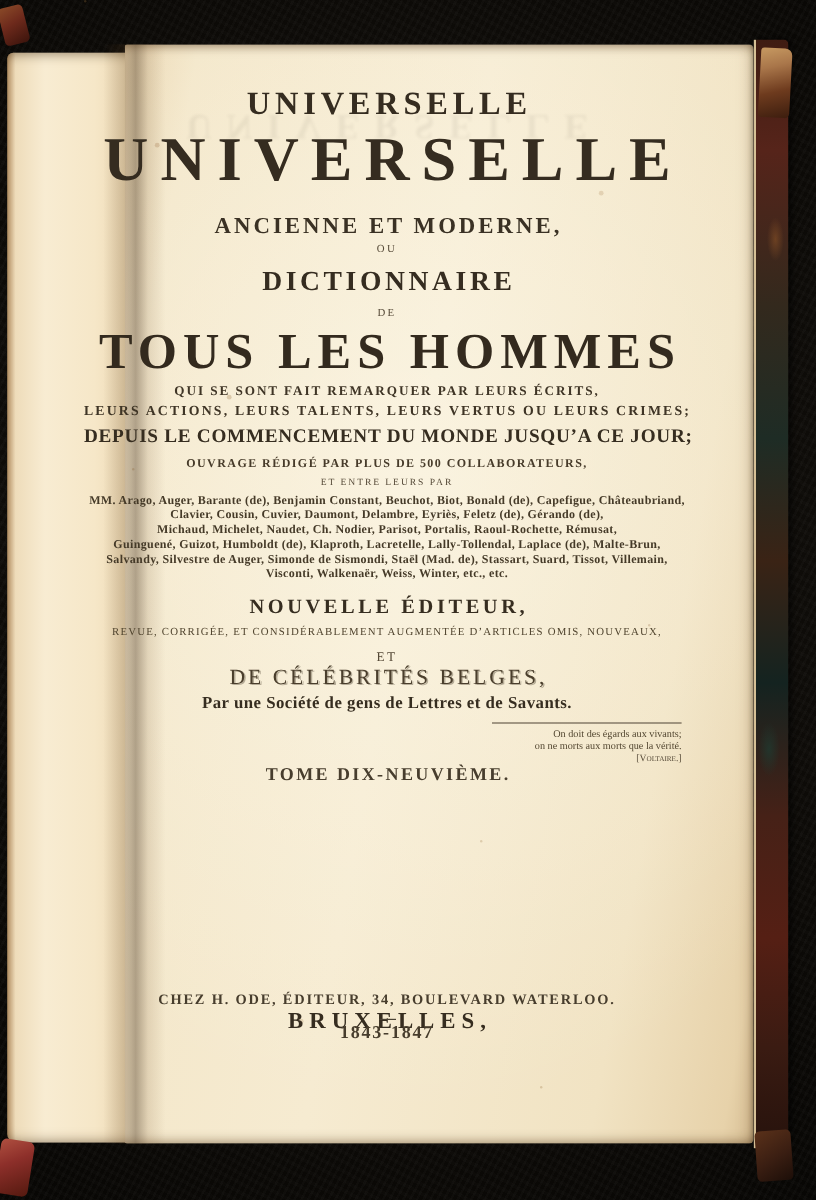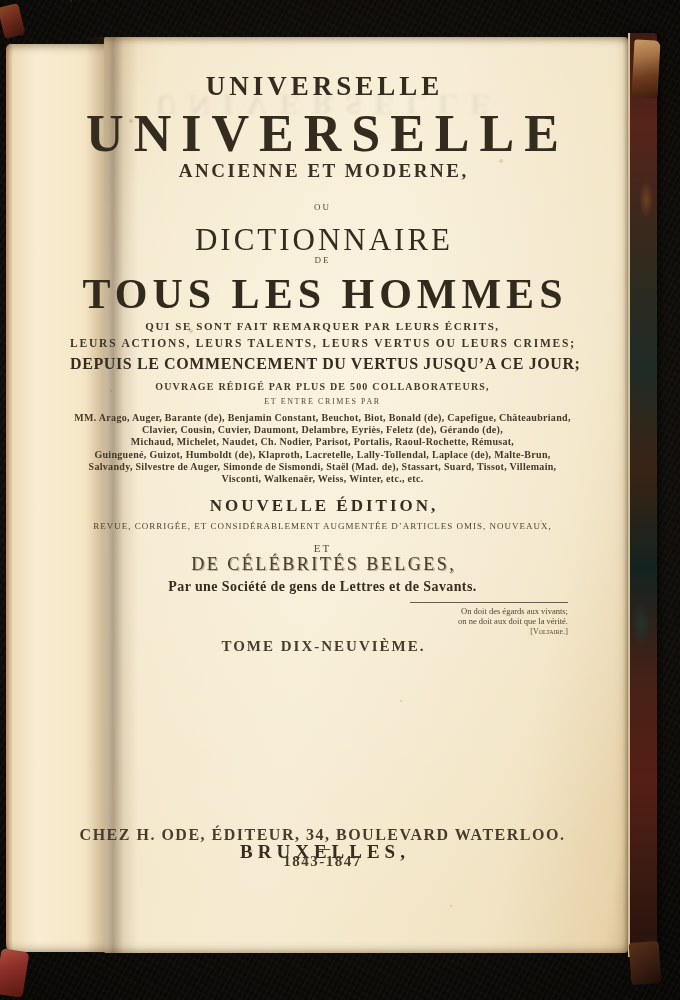--- a/index.html
+++ b/index.html
@@ -63,23 +63,23 @@
       180px 850px 0 1px rgba(150,110,60,0.2), 470px 520px 0 0 rgba(140,100,55,0.25),
       60px 120px 0 1px rgba(150,105,60,0.25), 380px 905px 0 0 rgba(150,110,60,0.28);
   }
   
   .content { position: absolute; left: 70px; top: 0; width: 505px; height: 1000px; color: #3a3126; }
   .t { position: absolute; width: 100%; text-align: center; white-space: nowrap; }
   .ghost { top: 88px; font-size: 30px; font-weight: bold; letter-spacing: 12px; text-indent: 12px;
     opacity: 0.06; filter: blur(1.4px); transform: scaleY(-1); color: #2a2217; }
   .series-title   { top: 71px;  font-size: 27px; font-weight: bold; letter-spacing: 4px; text-indent: 4px; color: #352c20; }
   .series-main    { top: 104px; font-size: 52px; font-weight: bold; letter-spacing: 10px; text-indent: 10px; color: #352c20; }
-  .series-sub     { top: 160px; font-size: 19px; font-weight: bold; letter-spacing: 2.5px; text-indent: 2.5px; color: #3a3124; }
+  .series-sub     { top: 178px; font-size: 19px; font-weight: bold; letter-spacing: 2.5px; text-indent: 2.5px; color: #3a3124; }
   .conj-ou        { top: 202px; font-size: 9px;  letter-spacing: 2px; color: #564a38; }
-  .work-type      { top: 222px; font-size: 31px; font-weight: normal; letter-spacing: 3px; text-indent: 3px; color: #352c20; }
+  .work-type      { top: 222px; font-size: 23px; font-weight: bold; letter-spacing: 3px; text-indent: 3px; color: #352c20; }
   .conj-de        { top: 255px; font-size: 9px;  letter-spacing: 2px; color: #564a38; }
   .main-title     { top: 270px; font-size: 42px; font-weight: bold; letter-spacing: 5px; text-indent: 5px; color: #332a1e; }
   .sub1 { top: 320px; font-size: 11px;   font-weight: bold; letter-spacing: 1.6px; color: #3f3526; }
   .sub2 { top: 337px; font-size: 11.5px; font-weight: bold; letter-spacing: 1.8px; color: #3f3526; text-align: right; }
   .sub3 { top: 355px; font-size: 16px;   font-weight: bold; letter-spacing: 0.6px; color: #362d20; }
   .sub4 { top: 381px; font-size: 10px;   font-weight: bold; letter-spacing: 1.2px; color: #473b2a; }
   .sub5 { top: 397px; font-size: 8px;    letter-spacing: 1.6px; color: #564a38; }
   .names { position: absolute; top: 412px; width: 100%; text-align: center;
     font-size: 10px; font-weight: bold; line-height: 12.2px; letter-spacing: 0.3px; color: #453a28; }
   .edition-heading{ top: 496px; font-size: 17px; font-weight: bold; letter-spacing: 3px; text-indent: 3px; color: #362d20; }
@@ -87,21 +87,21 @@
   .conj-et        { top: 542px; font-size: 11px;  letter-spacing: 2px; color: #564a38; }
   .belges         { top: 554px; font-size: 18px; font-weight: normal; letter-spacing: 2.5px; text-indent: 2.5px;
                     color: #4a3e2c; text-shadow: 1.2px 1.2px 0 rgba(74,62,44,0.38); }
   .byline         { top: 579px; font-size: 14px; font-weight: bold; letter-spacing: 0.4px; color: #362d20; }
   .epigraph { position: absolute; left: 340px; top: 602px; width: 158px;
     border-top: 1px solid #6a5f4e; padding-top: 3px; text-align: right;
     font-size: 8.5px; line-height: 10px; color: #51452f; }
   .epigraph .attr { font-size: 8px; font-variant: small-caps; margin-top: 1px; color: #564a38; }
   .volume   { top: 638px; font-size: 15px; font-weight: bold; letter-spacing: 2px; text-indent: 2px; color: #473d2d; }
   .city     { top: 797px; font-size: 19px; font-weight: bold; letter-spacing: 5px; text-indent: 5px; color: #362d20; margin-top: 44px; }
-  .publisher{ top: 826px; font-size: 16px; font-weight: bold; letter-spacing: 1.5px; color: #473d2d; }
+  .publisher{ top: 826px; font-size: 12px; font-weight: bold; letter-spacing: 1.5px; color: #473d2d; }
   .divider  { position: absolute; top: 849px; left: 50%; width: 14px; margin-left: -7px;
     border-top: 1.5px solid #4a4234; }
   .years    { top: 853px; font-size: 15px; font-weight: bold; letter-spacing: 1.5px; color: #473d2d; }
 </style>
 </head>
 <body>
 
 <div class="scene">
   <div class="facing-page"></div>
   <div class="title-page"></div>
@@ -119,42 +119,42 @@
     <div class="t series-title">UNIVERSELLE</div>
     <div class="t series-main">UNIVERSELLE</div>
     <div class="t series-sub">ANCIENNE ET MODERNE,</div>
     <div class="t conj-ou">OU</div>
     <div class="t work-type">DICTIONNAIRE</div>
     <div class="t conj-de">DE</div>
     <div class="t main-title">TOUS LES HOMMES</div>
 
     <div class="t sub1">QUI SE SONT FAIT REMARQUER PAR LEURS ÉCRITS,</div>
     <div class="t sub2">LEURS ACTIONS, LEURS TALENTS, LEURS VERTUS OU LEURS CRIMES;</div>
-    <div class="t sub3">DEPUIS LE COMMENCEMENT DU VERTUS JUSQU’A CE JOUR;</div>
+    <div class="t sub3">DEPUIS LE COMMENCEMENT DU MONDE JUSQU’A CE JOUR;</div>
     <div class="t sub4">OUVRAGE RÉDIGÉ PAR PLUS DE 500 COLLABORATEURS,</div>
-    <div class="t sub5">ET ENTRE CRIMES PAR</div>
+    <div class="t sub5">ET ENTRE LEURS PAR</div>
 
     <div class="names">
       <div>MM. Arago, Auger, Barante (de), Benjamin Constant, Beuchot, Biot, Bonald (de), Capefigue, Châteaubriand,</div>
       <div>Clavier, Cousin, Cuvier, Daumont, Delambre, Eyriès, Feletz (de), Gérando (de),</div>
       <div>Michaud, Michelet, Naudet, Ch. Nodier, Parisot, Portalis, Raoul-Rochette, Rémusat,</div>
       <div>Guinguené, Guizot, Humboldt (de), Klaproth, Lacretelle, Lally-Tollendal, Laplace (de), Malte-Brun,</div>
       <div>Salvandy, Silvestre de Auger, Simonde de Sismondi, Staël (Mad. de), Stassart, Suard, Tissot, Villemain,</div>
       <div>Visconti, Walkenaër, Weiss, Winter, etc., etc.</div>
     </div>
 
-    <div class="t edition-heading">NOUVELLE ÉDITION,</div>
+    <div class="t edition-heading">NOUVELLE ÉDITEUR,</div>
     <div class="t edition-detail">REVUE, CORRIGÉE, ET CONSIDÉRABLEMENT AUGMENTÉE D’ARTICLES OMIS, NOUVEAUX,</div>
     <div class="t conj-et">ET</div>
     <div class="t belges">DE CÉLÉBRITÉS BELGES,</div>
     <div class="t byline">Par une Société de gens de Lettres et de Savants.</div>
 
     <div class="epigraph">
       <div>On doit des égards aux vivants;</div>
-      <div>on ne doit aux doit que la vérité.</div>
+      <div>on ne morts aux morts que la vérité.</div>
       <div class="attr">[Voltaire.]</div>
     </div>
 
     <div class="t volume">TOME DIX-NEUVIÈME.</div>
 
     <div class="t city">BRUXELLES,</div>
     <div class="t publisher">CHEZ H. ODE, ÉDITEUR, 34, BOULEVARD WATERLOO.</div>
     <div class="divider"></div>
     <div class="t years">1843-1847</div>
   </div>

